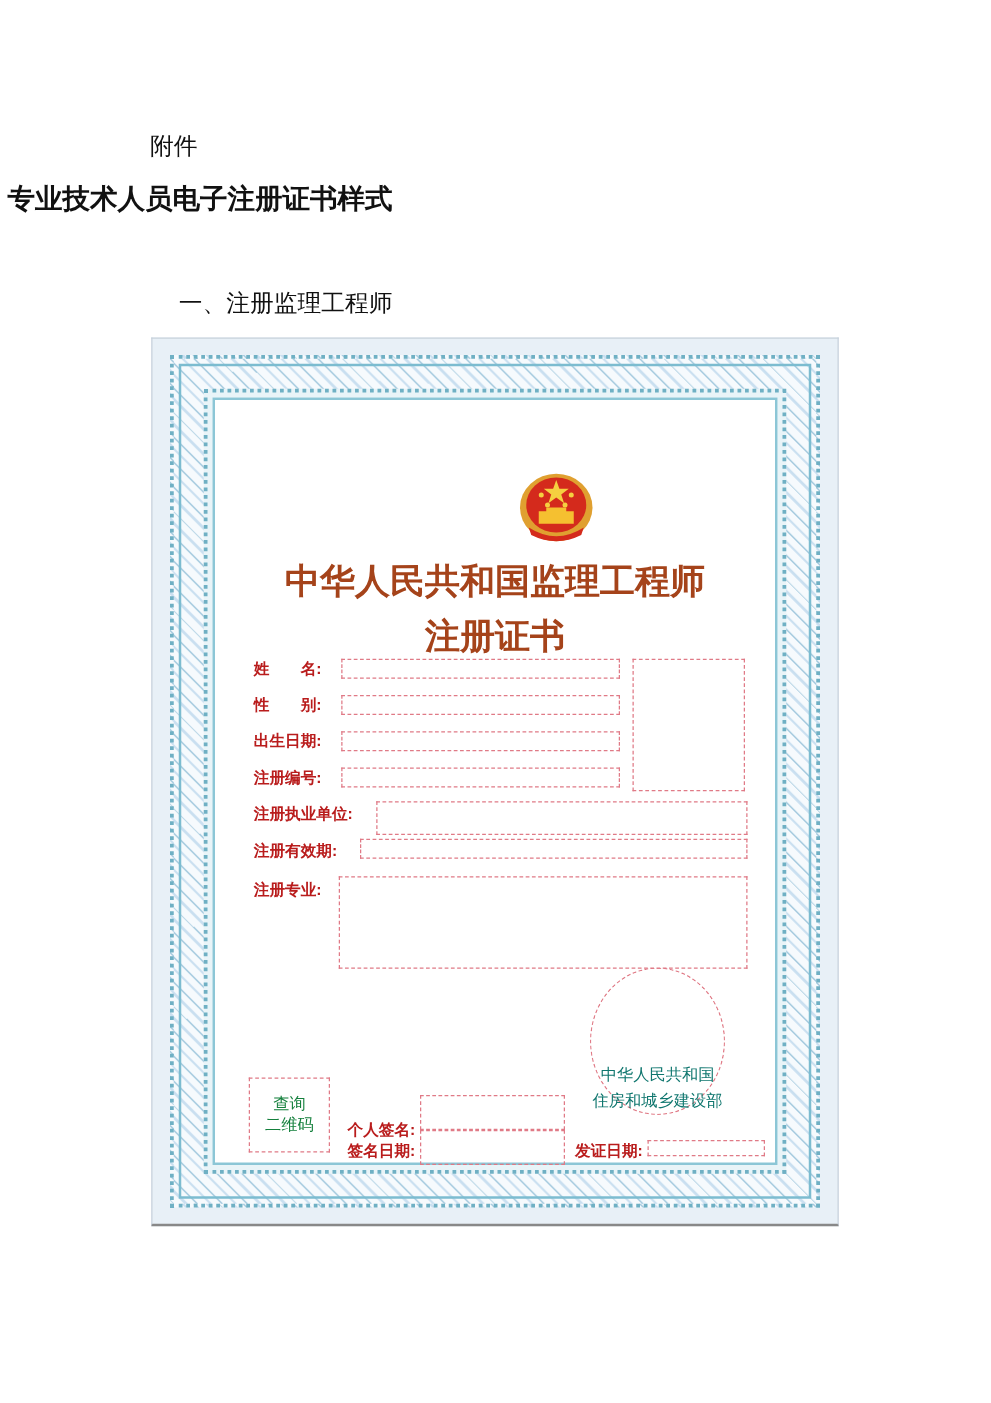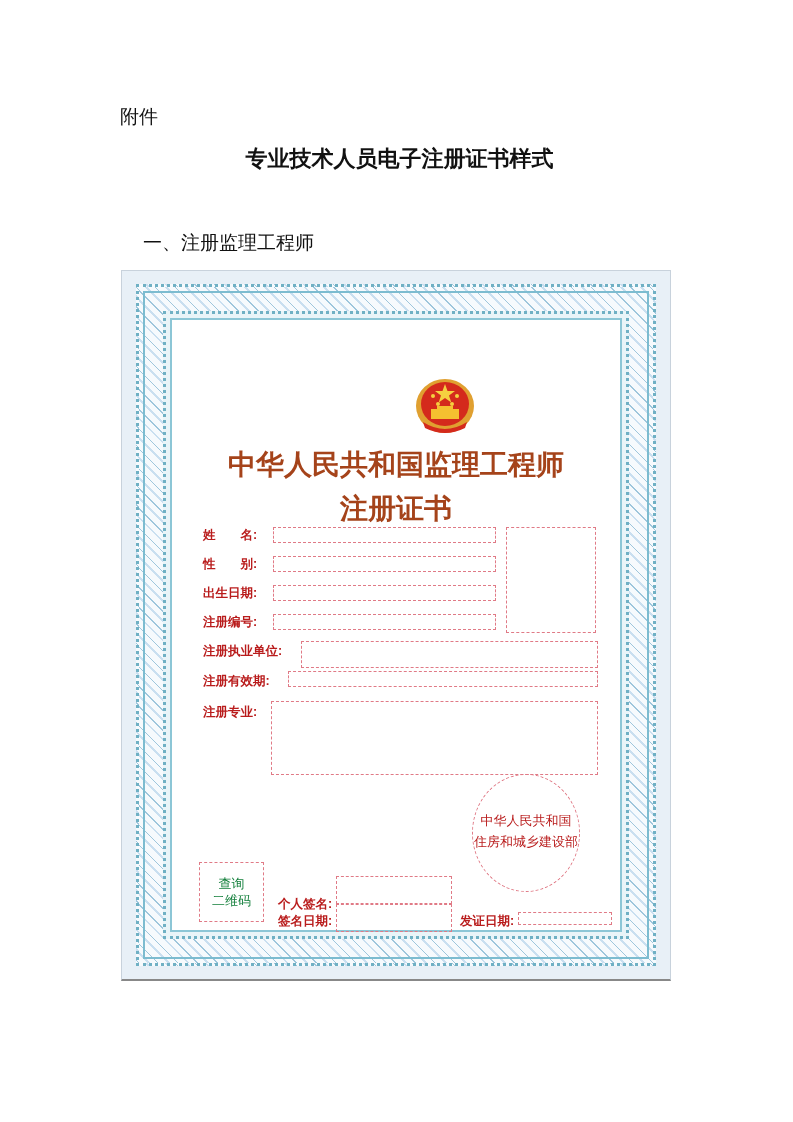--- a/index.html
+++ b/index.html
@@ -1,33 +1,33 @@
 <!DOCTYPE html>
 <html><head>
 <meta charset="utf-8">
 <style>
   html,body{margin:0;padding:0;background:#fff;}
   body{width:793px;height:1122px;position:relative;overflow:hidden;font-family:"DejaVu Sans","Liberation Sans",sans-serif;color:#111;}
   .attach{position:absolute;left:120px;top:104px;font-size:19px;}
-  .doc-title{position:absolute;left:0;width:793px;top:144px;text-align:center;font-family:"DejaVu Serif","Liberation Serif",serif;font-weight:bold;font-size:22px;letter-spacing:0px;padding-left:6px;box-sizing:border-box;}
+  .doc-title{position:absolute;left:0;width:793px;top:144px;text-align:left;font-family:"DejaVu Serif","Liberation Serif",serif;font-weight:bold;font-size:22px;letter-spacing:0px;padding-left:6px;box-sizing:border-box;}
   .section{position:absolute;left:143px;top:230px;font-size:19px;}
   .cert{position:absolute;left:121px;top:270px;width:550px;height:711px;background:#e8f0f7;border:1px solid #c8d2dc;border-bottom:2px solid #888;box-sizing:border-box;}
   .frame-outer{position:absolute;left:14px;top:13px;right:14px;bottom:13px;border:3px dotted #6fb0c4;box-sizing:border-box;background:
      repeating-linear-gradient(45deg,#f6fafd 0 6px,#c9dff0 6px 8px,#f6fafd 8px 13px,#9ec6dc 13px 14px);}
   .frame-band{position:absolute;left:4px;top:4px;right:4px;bottom:4px;border:2px solid #7cbcd0;box-sizing:border-box;}
   .frame-inner{position:absolute;left:24px;top:24px;right:24px;bottom:24px;border:3px dotted #6fb0c4;box-sizing:border-box;background:#e9f4f8;}
   .paper{position:absolute;left:4px;top:4px;right:4px;bottom:4px;background:#fff;border:2px solid #8cc6d6;padding-left:16px;}
   .emblem{position:absolute;left:243px;top:58px;width:60px;height:56px;}
   .cert-title{position:absolute;left:0;right:0;text-align:center;color:#a5431a;font-weight:bold;font-family:"DejaVu Sans","Liberation Sans",sans-serif;}
   .t1{top:126px;font-size:28px;letter-spacing:0px;}
   .t2{top:170px;font-size:28px;}
   .lbl{position:absolute;font-family:Liberation Sans, sans-serif;font-weight:bold;font-size:12.5px;color:#b91c1c;white-space:pre;}
   .box{position:absolute;border:1.5px dashed #e07a86;box-sizing:border-box;}
   .seal{position:absolute;border:1.5px dashed #e07a86;border-radius:50%;box-sizing:border-box;}
-  .seal-text{position:absolute;left:0;right:0;text-align:center;font-family:"DejaVu Serif","Liberation Serif",serif;font-size:13px;color:#b91c1c;line-height:21px;}
+  .seal-text{position:absolute;left:0;right:0;text-align:center;font-family:"DejaVu Serif","Liberation Serif",serif;font-size:13px;color:#0f766e;line-height:21px;margin-top:40px;}
   .qr-text{position:absolute;left:0;right:0;text-align:center;font-family:"DejaVu Serif","Liberation Serif",serif;font-size:13px;color:#15803d;line-height:17px;}
 </style>
 </head>
 <body>
 
 <div class="attach">附件</div>
 <div class="doc-title">专业技术人员电子注册证书样式</div>
 <div class="section">一、注册监理工程师</div>
 
 <div class="cert">

